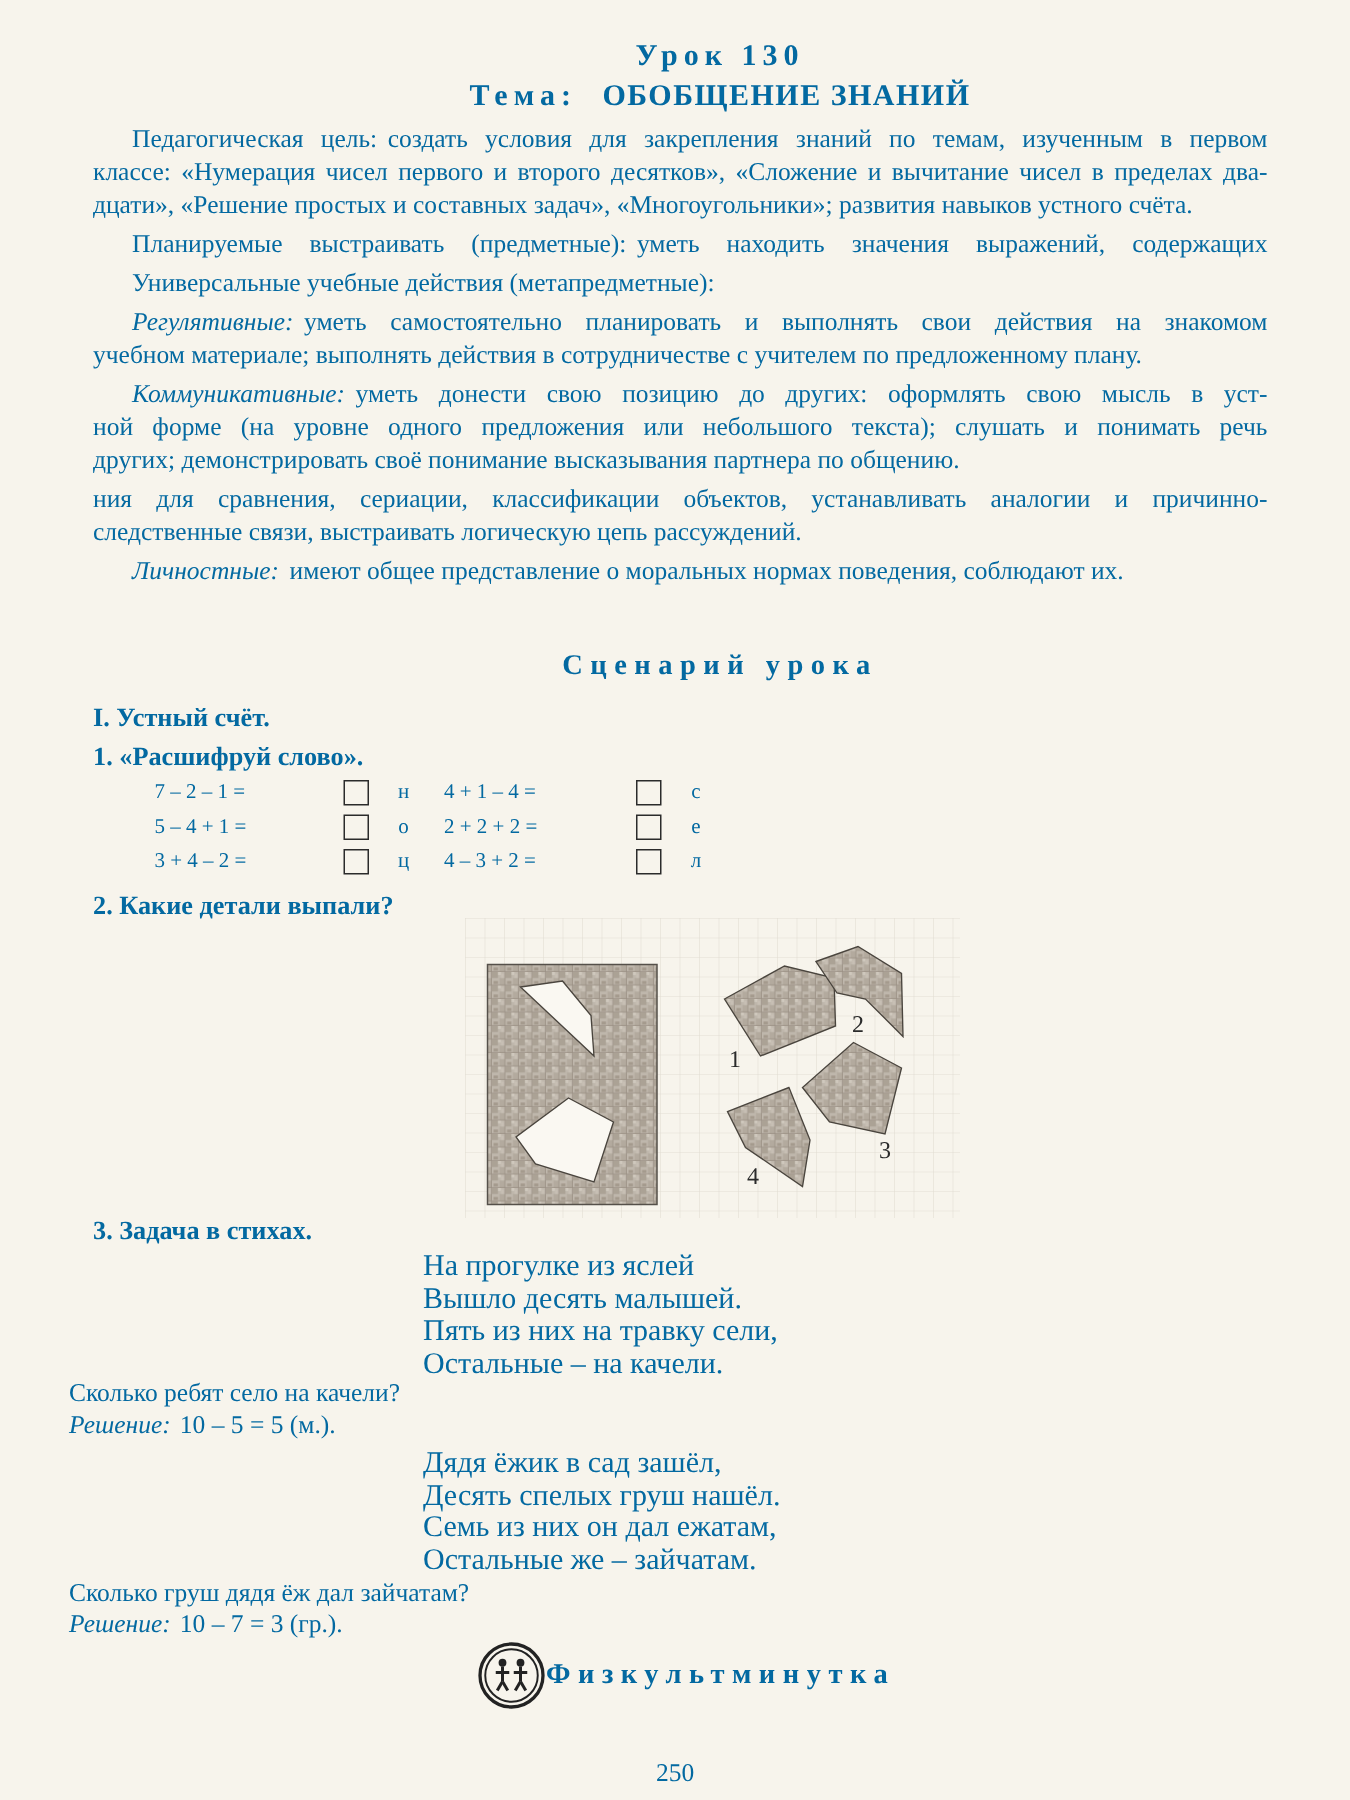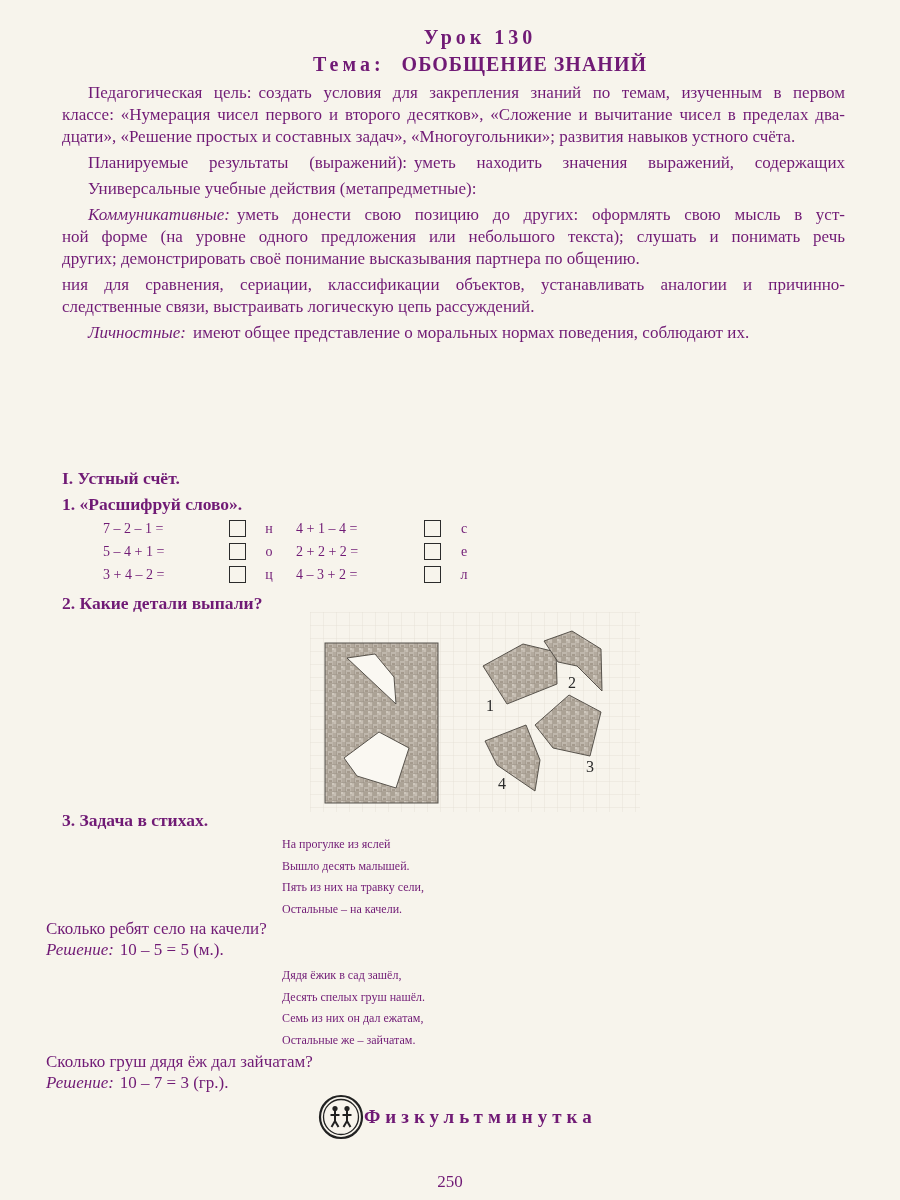--- a/index.html
+++ b/index.html
@@ -1,19 +1,19 @@
 <!DOCTYPE html>
 <html lang="ru"><head>
 <meta charset="utf-8">
 <style>
   html,body{margin:0;padding:0;}
   body{background:#e9e6df;}
   .page{
     position:relative;width:900px;height:1200px;background:#f7f4ec;
-    font-family:"Liberation Serif",serif;color:#701a75;overflow:hidden;
+    font-family:"Liberation Serif",serif;color:#0369a1;overflow:hidden;
   }
   
   .title-wrap{position:absolute;top:24px;left:60px;width:840px;text-align:center;
     font-weight:bold;font-size:20px;line-height:27px;}
   .ls4{letter-spacing:4px;}
   .ls1{letter-spacing:1px;margin-left:17px;text-align:center;}
   
   .intro{position:absolute;top:82px;left:62px;width:783px;font-size:17px;line-height:22px;}
   .para{margin-bottom:4px;}
   .jl{text-align:justify;text-align-last:justify;}
@@ -28,21 +28,21 @@
   .eq-block{position:absolute;top:517px;left:103px;font-size:14px;}
   .eq-row{display:flex;align-items:center;height:23px;}
   .eq-expr{display:inline-block;width:120px;}
   .eq-expr2{display:inline-block;width:122px;margin-left:12px;}
   .eq-box{width:15px;height:15px;border:1.5px solid #2b2b2b;display:inline-block;
     margin-left:6px;background:transparent;}
   .eq-letter{display:inline-block;width:30px;text-align:center;margin-left:8px;}
   
   .figure{position:absolute;top:612px;left:310px;}
   
-  .poem{position:absolute;left:282px;font-size:12px;line-height:21.5px;}
+  .poem{position:absolute;left:282px;font-size:20px;line-height:21.5px;}
   .qline{position:absolute;left:46px;font-size:17px;}
   .sol-label{font-style:italic;margin-right:6px;}
   
   .phys{position:absolute;top:1094px;left:318px;display:flex;align-items:center;}
   .phys-text{font-weight:bold;font-size:19px;letter-spacing:5px;}
   
   .pagenum{position:absolute;top:1172px;left:0;width:900px;text-align:center;font-size:17px;}
 </style>
 </head>
 <body>
@@ -58,39 +58,44 @@
     </div>
   </div>
 
   <div class="intro">
     <div class="para">
       <div class="jl indent"><span class="lead">Педагогическая цель:</span><span>создать условия для закрепления знаний по темам, изученным в первом</span></div>
       <div class="jl">классе: «Нумерация чисел первого и второго десятков», «Сложение и вычитание чисел в пределах два-</div>
       <div>дцати», «Решение простых и составных задач», «Многоугольники»; развития навыков устного счёта.</div>
     </div>
     <div class="para">
-      <div class="jl indent"><span class="lead">Планируемые результаты (выражений):</span><span>уметь находить значения выражений, содержащих</span></div>
+      <div class="jl indent"><span class="lead">Планируемые выстраивать (предметные):</span><span>уметь находить значения выражений, содержащих</span></div>
     </div>
     <div class="para">
       <div class="indent"><span class="lead">Универсальные учебные действия (метапредметные):</span></div>
+    </div>
+    <div class="para">
+      <div class="jl indent"><span class="lead ital">Регулятивные:</span><span>уметь самостоятельно планировать и выполнять свои действия на знакомом</span></div>
+      <div>учебном материале; выполнять действия в сотрудничестве с учителем по предложенному плану.</div>
     </div>
     <div class="para">
       <div class="jl indent"><span class="lead ital">Коммуникативные:</span><span>уметь донести свою позицию до других: оформлять свою мысль в уст-</span></div>
       <div class="jl">ной форме (на уровне одного предложения или небольшого текста); слушать и понимать речь</div>
       <div>других; демонстрировать своё понимание высказывания партнера по общению.</div>
     </div>
     <div class="para">
       <div class="jl">ния для сравнения, сериации, классификации объектов, устанавливать аналогии и причинно-</div>
       <div>следственные связи, выстраивать логическую цепь рассуждений.</div>
     </div>
     <div class="para">
       <div class="indent"><span class="lead ital">Личностные:</span><span>имеют общее представление о моральных нормах поведения, соблюдают их.</span></div>
     </div>
   </div>
 
+  <div class="center-head">Сценарий урока</div>
 
   <div class="section-head" style="top:468px;">I. Устный счёт.</div>
   <div class="section-head" style="top:494px;">1. «Расшифруй слово».</div>
 
   <div class="eq-block">
     <div class="eq-row">
       <span class="eq-expr">7 – 2 – 1 =</span>
         <span class="eq-box"></span>
         <span class="eq-letter">н</span>
       <span class="eq-expr2">4 + 1 – 4 =</span>

